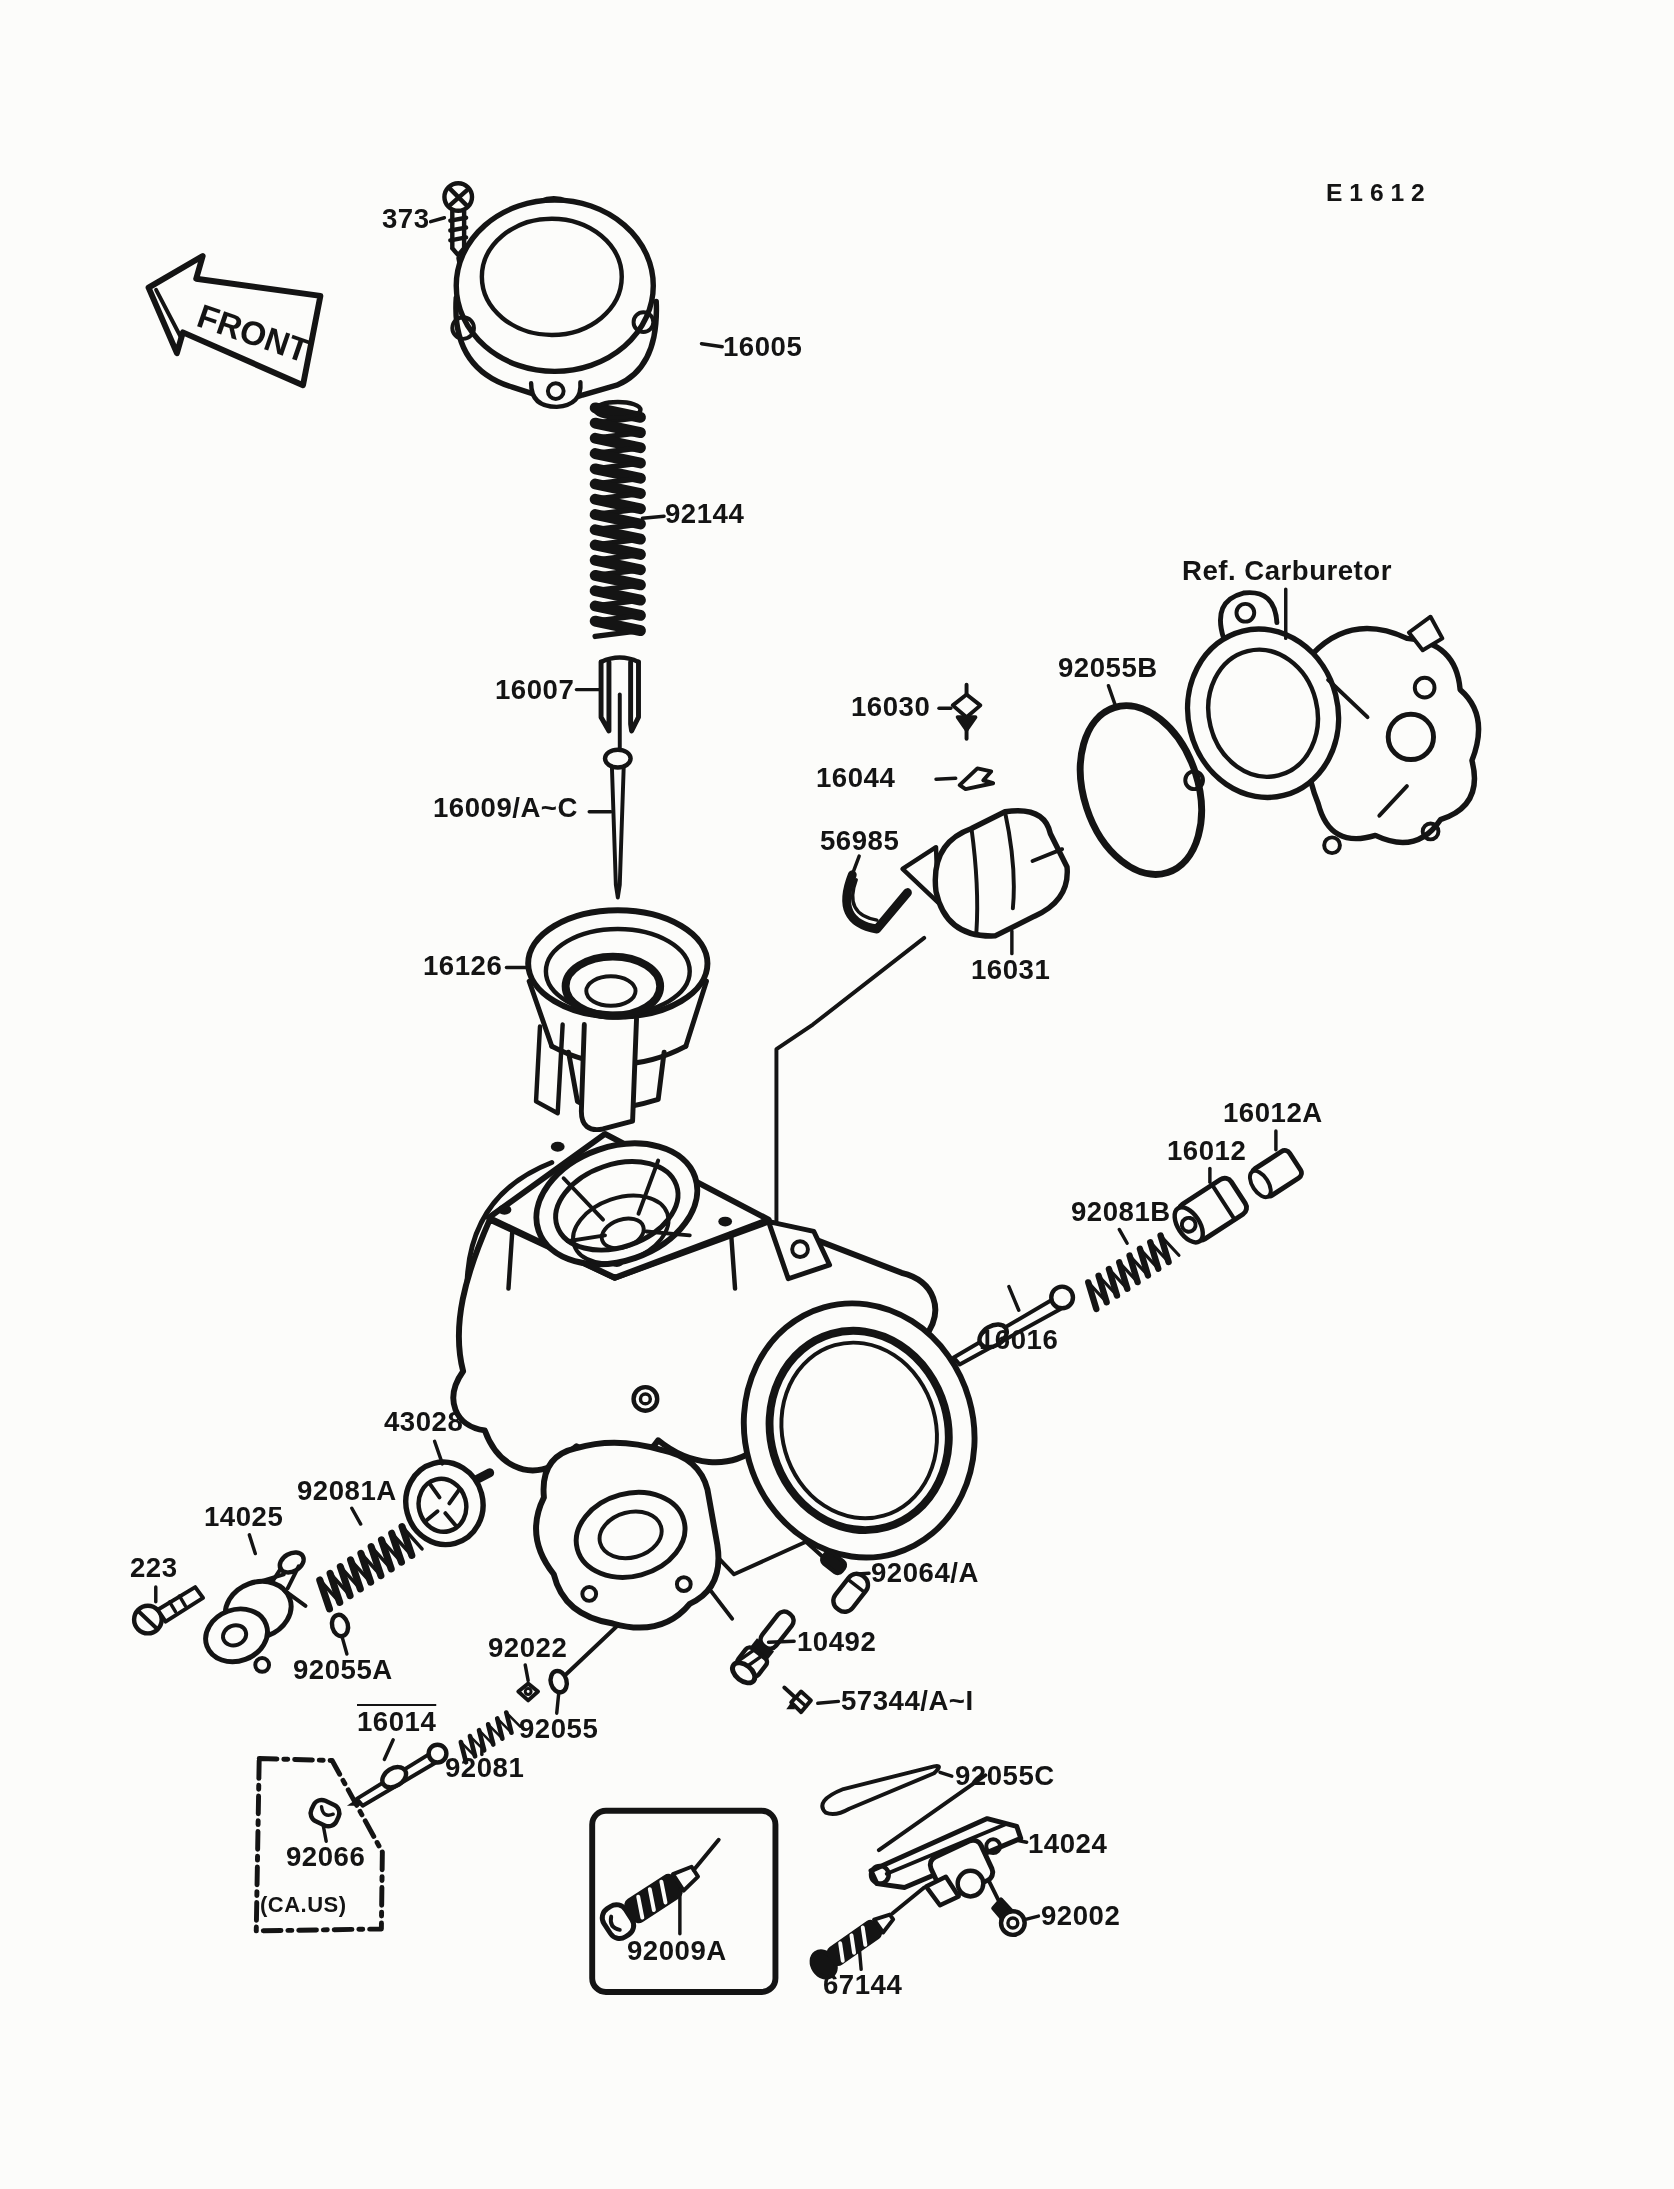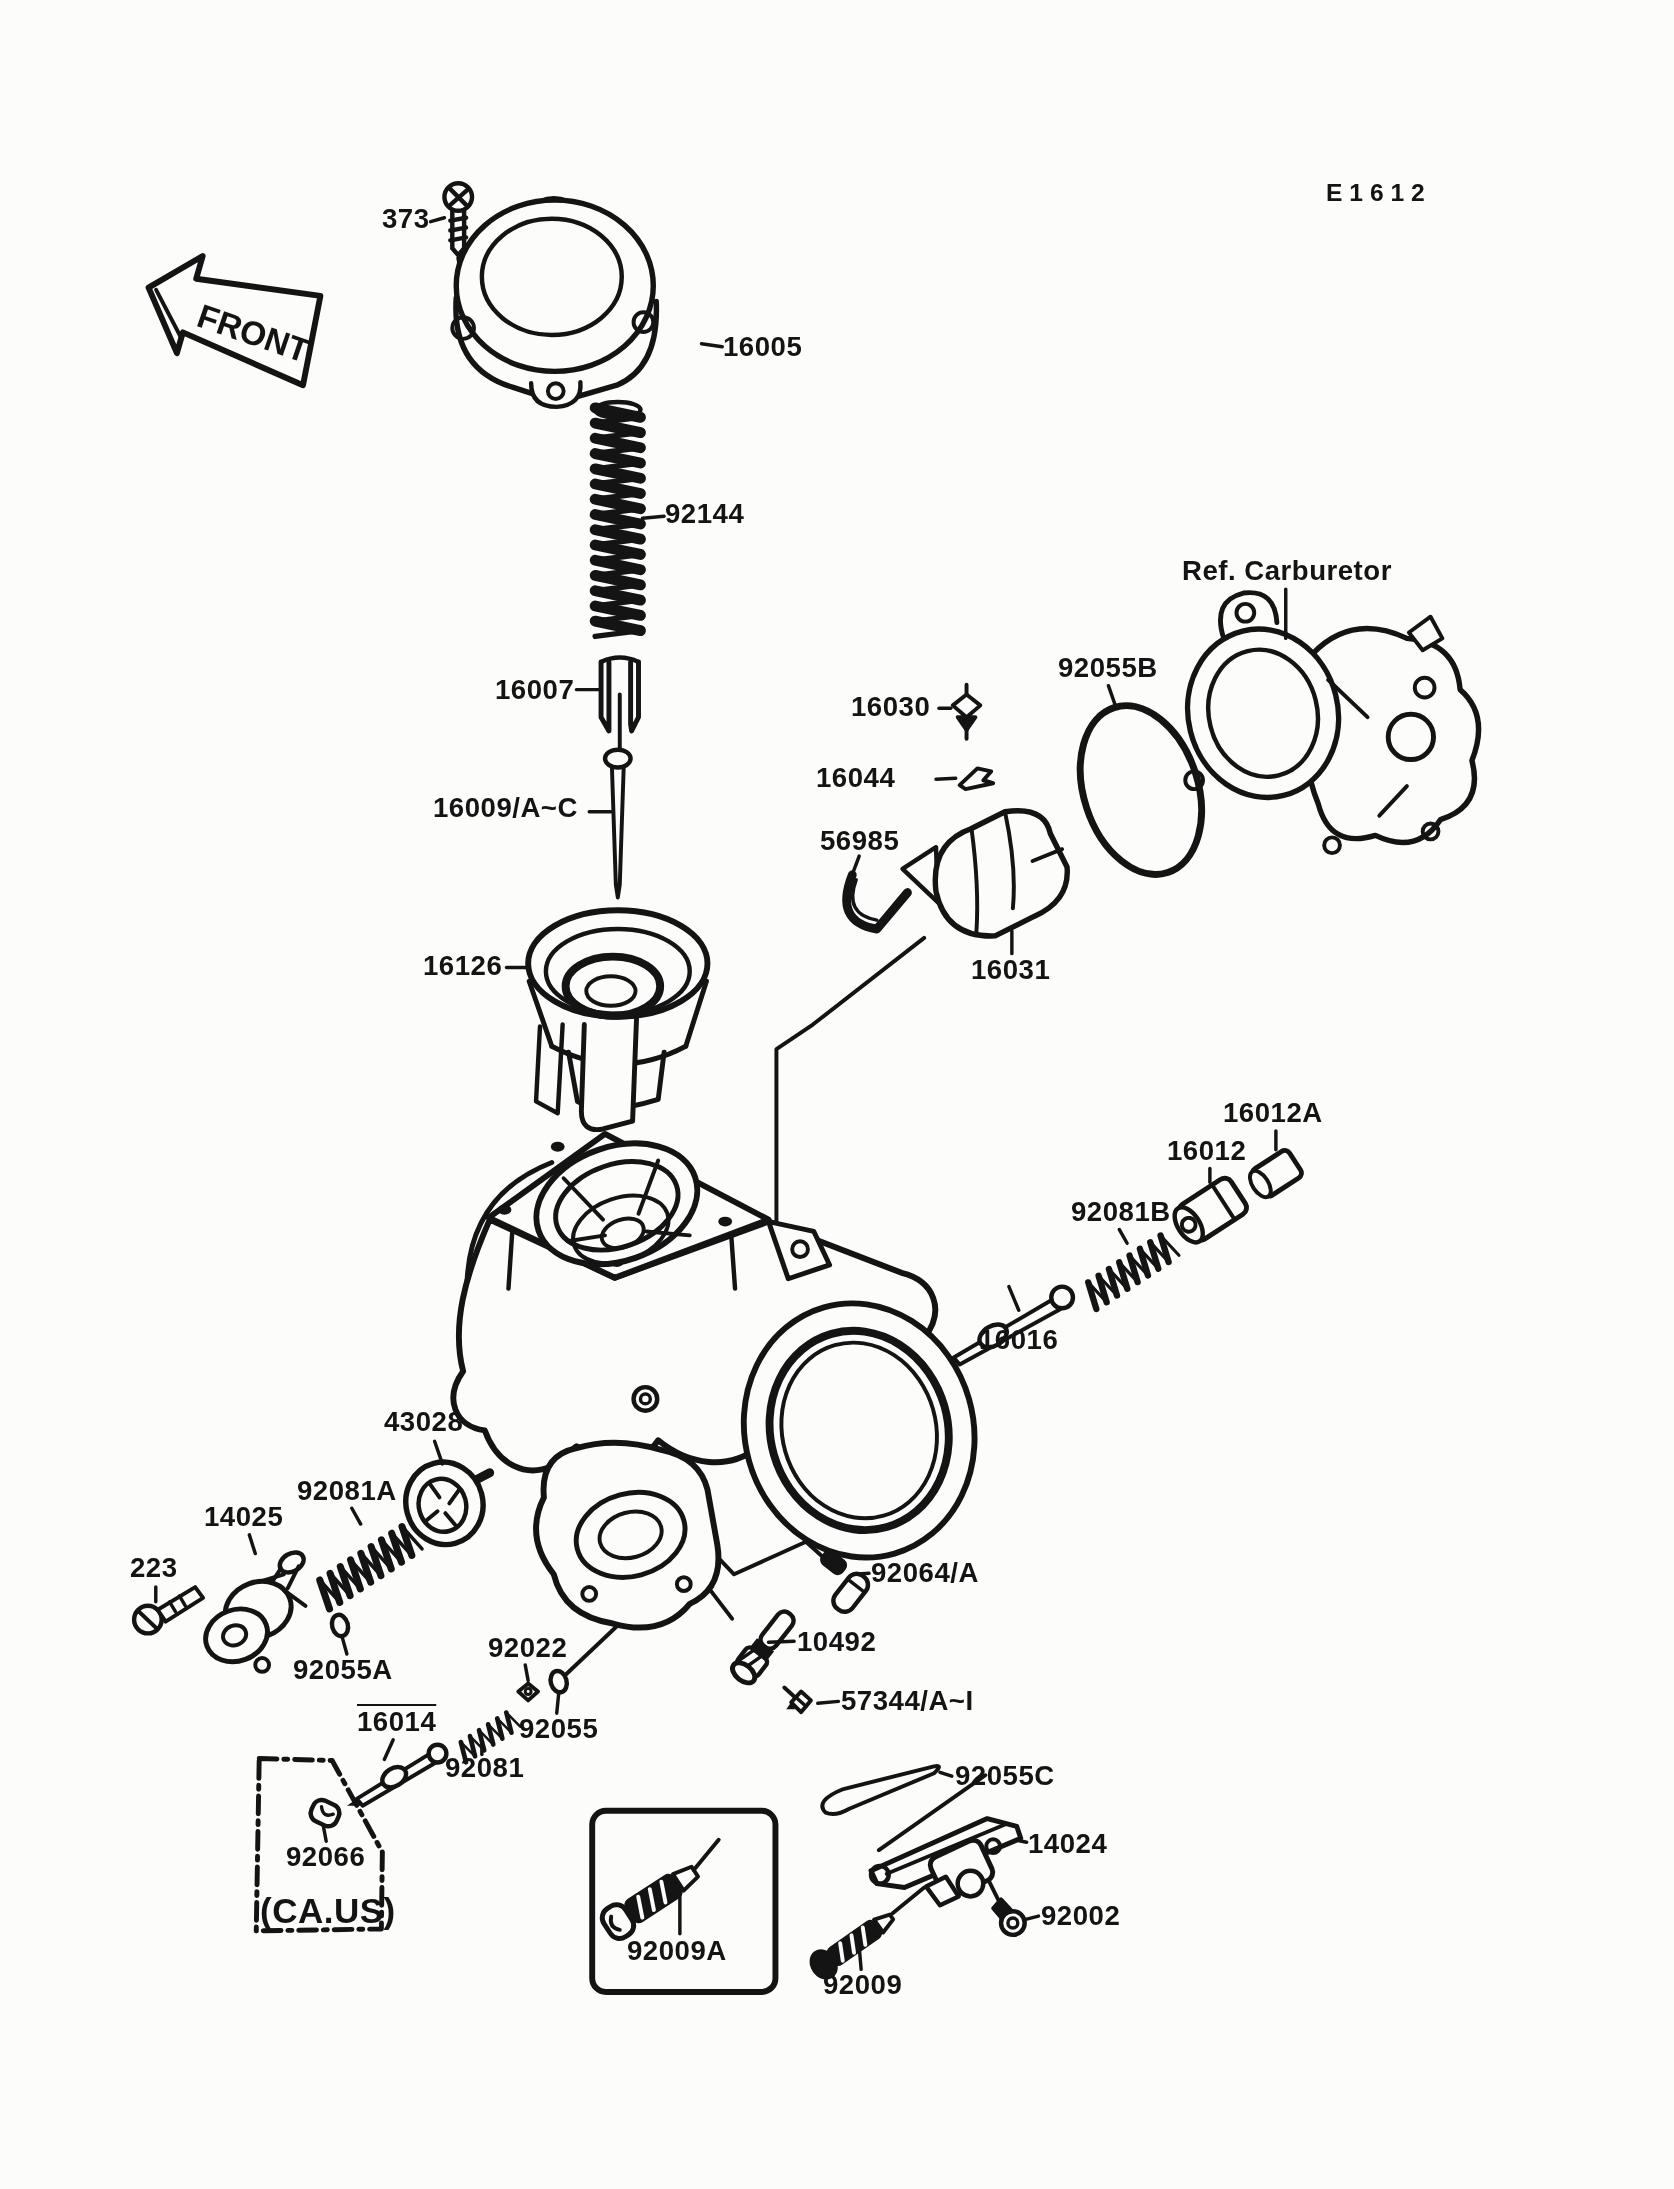--- a/index.html
+++ b/index.html
@@ -2,21 +2,21 @@
 <html><head>
 <meta charset="utf-8">
 <style>
   html,body{margin:0;padding:0;background:#e8e8e4;}
   #page{position:relative;width:1675px;height:2190px;background:#fcfcfa;overflow:hidden;
         font-family:"Liberation Sans",sans-serif;}
   #art{position:absolute;left:0;top:0;}
   .lb{position:absolute;font:700 27.6px/1.05 "Liberation Sans",sans-serif;color:#141414;
       white-space:nowrap;letter-spacing:0.5px;}
   .lb.code{font-size:24.6px;letter-spacing:6.9px;}
-  .lb.note{font-size:35px;}
+  .lb.note{font-size:22px;}
   .lb.ov{text-decoration:overline;}
   svg *{vector-effect:none;}
   svg .ln{stroke:#141414;fill:none;stroke-linecap:round;stroke-linejoin:round;}
   svg g[data-coil] line{stroke:#141414;stroke-linecap:round;}
 </style>
 </head>
 <body>
 
 <div id="page">
 
@@ -451,16 +451,16 @@
 <div class="lb" style="left:841px;top:1687px">57344/A~I</div>
 <div class="lb ov" style="left:357px;top:1708px">16014</div>
 <div class="lb" style="left:519px;top:1715px">92055</div>
 <div class="lb" style="left:445px;top:1754px">92081</div>
 <div class="lb" style="left:955px;top:1762px">92055C</div>
 <div class="lb" style="left:1028px;top:1830px">14024</div>
 <div class="lb" style="left:286px;top:1843px">92066</div>
 <div class="lb note" style="left:260px;top:1893px">(CA.US)</div>
 <div class="lb" style="left:627px;top:1937px">92009A</div>
 <div class="lb" style="left:1041px;top:1902px">92002</div>
-<div class="lb" style="left:823px;top:1971px">92009</div>
+<div class="lb" style="left:823px;top:1971px">67144</div>
 
 </div>
 
 
 </body></html>

